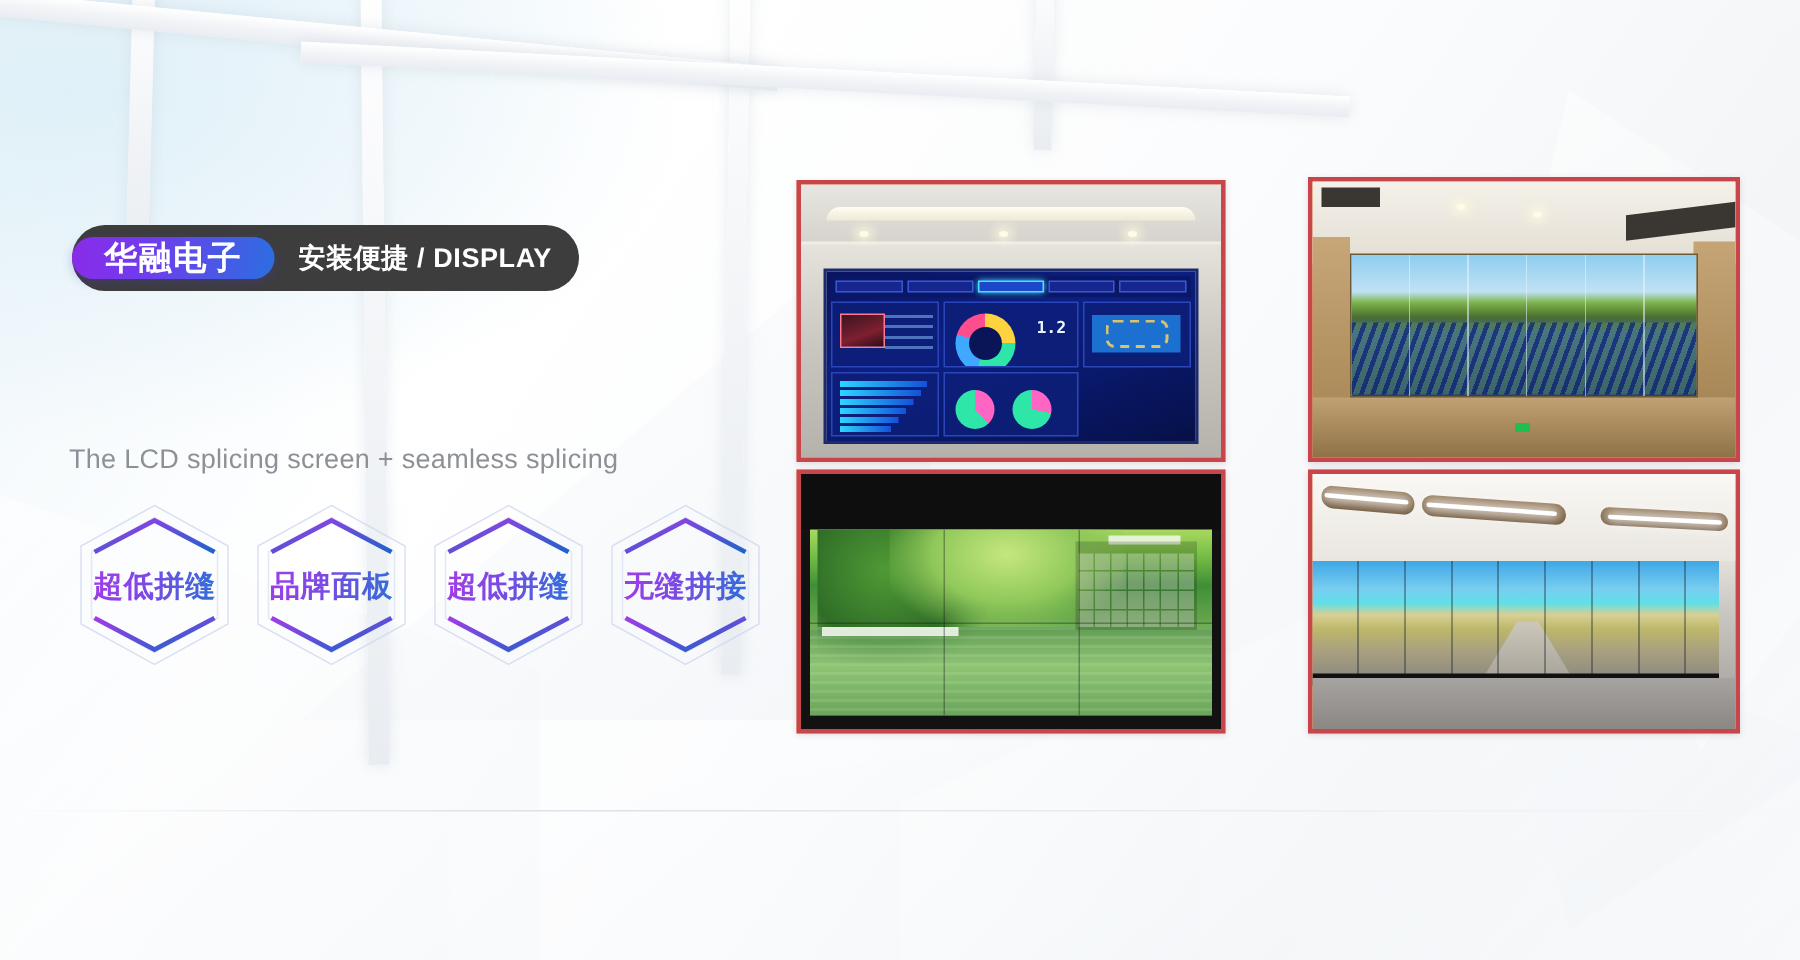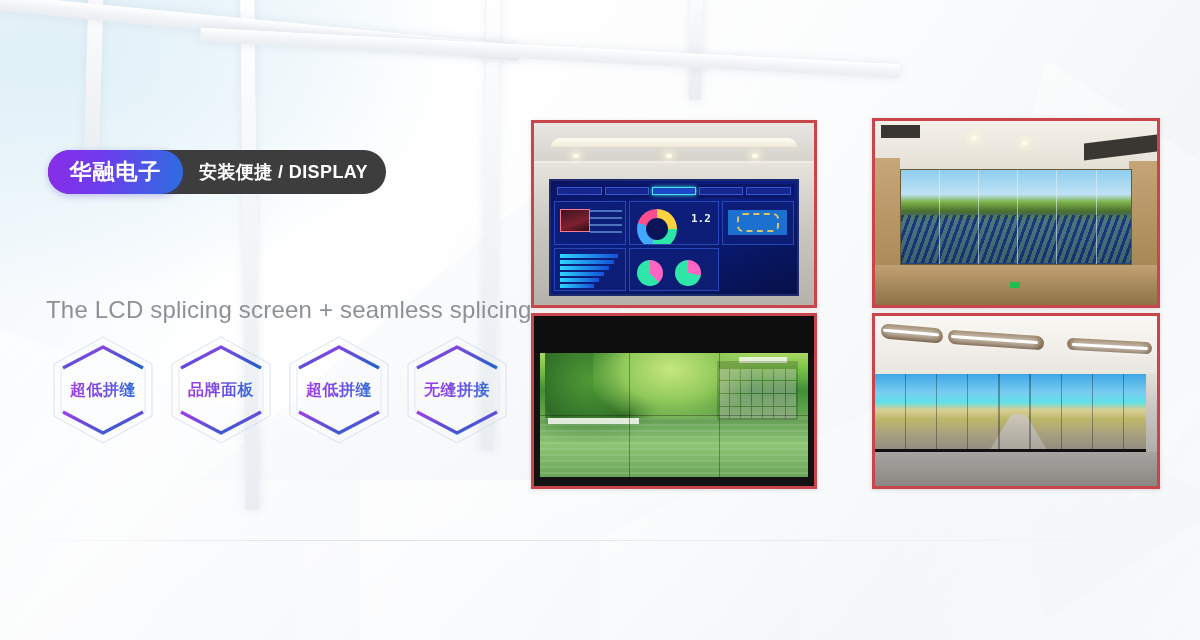--- a/index.html
+++ b/index.html
@@ -69,21 +69,21 @@
   .badge-wrap {
     position: absolute;
     left: 48px; top: 150px;
     height: 44px;
     display: flex; align-items: center;
     border-radius: 22px;
     background: #3d3d3d;
     padding-right: 18px;
   }
   .badge-pill {
-    height: 44px;
+    height: 28px;
     min-width: 135px;
     border-radius: 22px;
     background: linear-gradient(100deg, #8a2be8 0%, #6f3ced 38%, #2b6fe0 100%);
     display: flex; align-items: center; justify-content: center;
     padding: 0 18px;
     box-shadow: 0 2px 7px rgba(74,60,200,.30);
   }
   .badge-pill-text {
     color: #ffffff; font-size: 22px; font-weight: bold; letter-spacing: 1px;
     white-space: nowrap;
@@ -94,37 +94,37 @@
   }
 
   
   .headline {
     position: absolute; left: 44px; top: 227px;
     font-size: 49px; font-weight: bold; color: #3e3e3e;
     letter-spacing: .5px; white-space: nowrap;
   }
   .subhead {
     position: absolute; left: 46px; top: 296px;
-    font-size: 24px; color: #8d9196; letter-spacing: .2px; white-space: nowrap;
+    font-size: 18px; color: #8d9196; letter-spacing: .2px; white-space: nowrap;
   }
 
   
   .features {
     position: absolute; left: 48px; top: 334px;
     display: flex; gap: 8px;
   }
   .feature {
     position: relative;
     width: 110px; height: 112px;
     display: flex; align-items: center; justify-content: center;
   }
   .hex-svg { position: absolute; left: 0; top: 0; }
   .feature-label {
     position: relative;
-    font-size: 16px; font-weight: bold; letter-spacing: .5px;
+    font-size: 20px; font-weight: bold; letter-spacing: .5px;
     background: linear-gradient(95deg, #a13ce8 0%, #7a4ae4 45%, #2d6fd8 100%);
     -webkit-background-clip: text; background-clip: text;
     -webkit-text-fill-color: transparent; color: transparent;
     white-space: nowrap;
   }
 
   
   .panel {
     position: absolute;
     border: 3px solid #c8464b;

